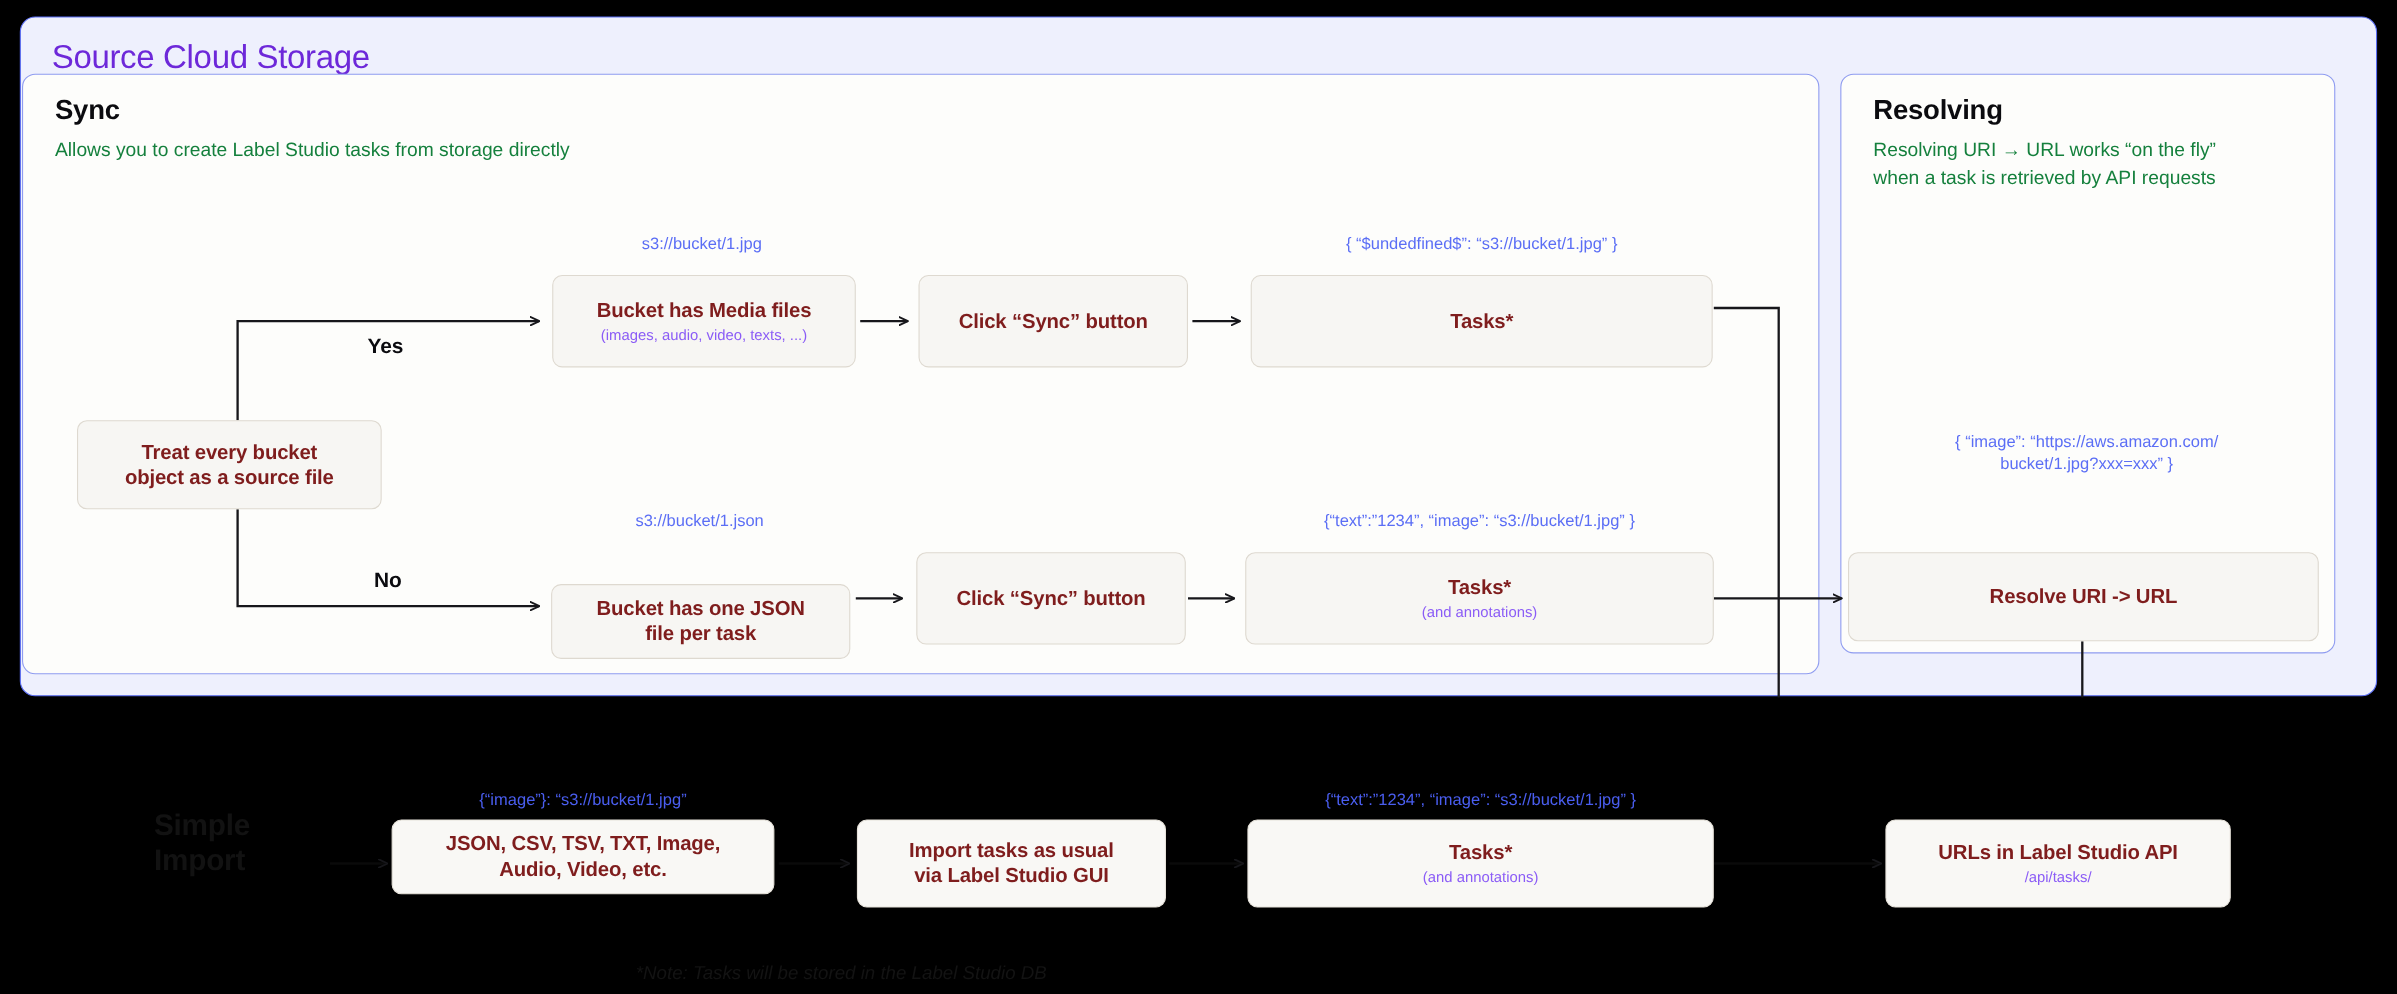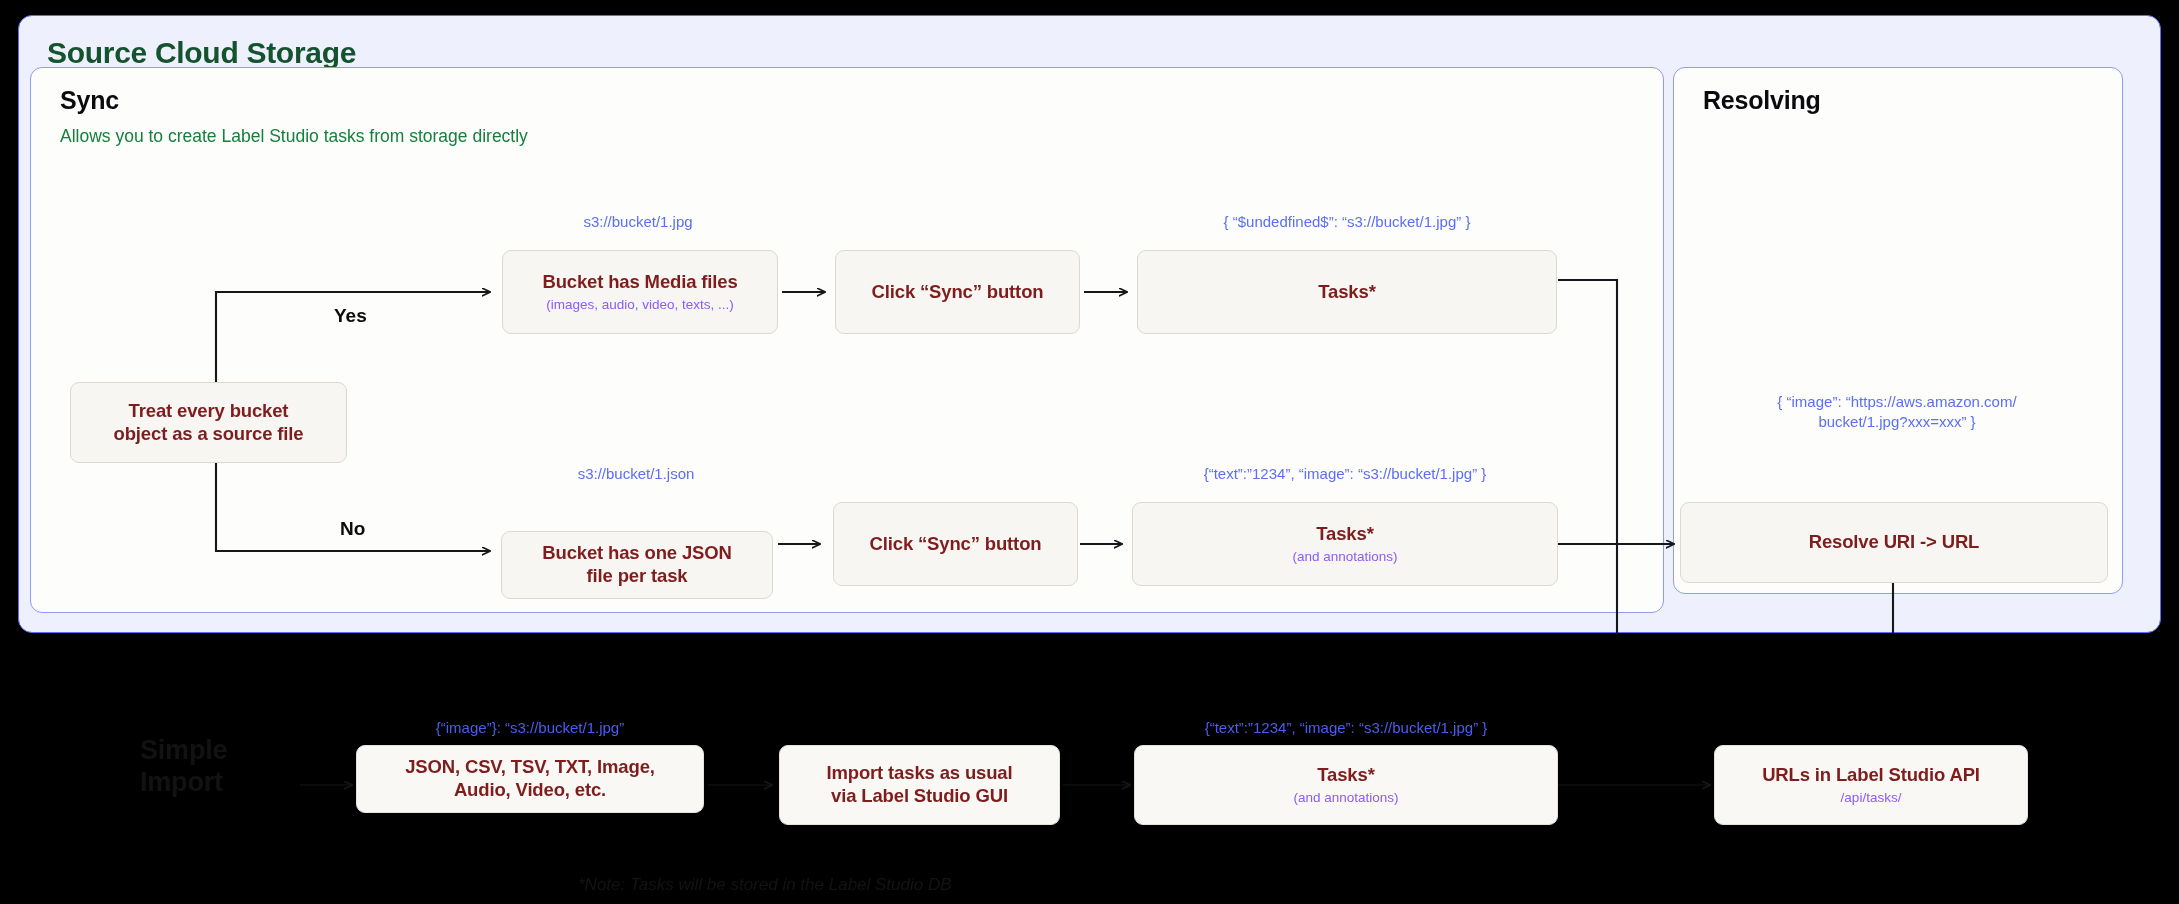--- a/index.html
+++ b/index.html
@@ -24,33 +24,33 @@
     left: 18px; top: 15px;
     width: 2143px; height: 618px;
     background: #eef0fd;
     border: 1.5px solid #5b6ef5;
     border-radius: 14px;
   }
   .outer-title {
     position: absolute;
     left: 28px; top: 20px;
     font-size: 30px;
-    font-weight: 700;
-    color: #14532d;
+    font-weight: 400;
+    color: #6d28d9;
     letter-spacing: -0.3px;
   }
 
   
   .panel {
     position: absolute;
     background: #fdfdfb;
     border: 1.2px solid #8f9cf0;
     border-radius: 12px;
   }
-  .panel-sync { left: 30px; top: 67px; width: 1634px; height: 546px; text-decoration: underline; }
+  .panel-sync { left: 20px; top: 67px; width: 1634px; height: 546px; text-decoration: underline; }
   .panel-resolving { left: 1673px; top: 67px; width: 450px; height: 527px; }
 
   .panel-title {
     position: absolute;
     left: 29px; top: 18px;
     font-size: 25px;
     font-weight: 700;
     color: #0b0b0f;
     letter-spacing: -0.2px;
   }
@@ -147,20 +147,22 @@
     <div class="outer-title">Source Cloud Storage</div>
   </div>
 
   <div class="panel panel-sync">
     <div class="panel-title">Sync</div>
     <div class="panel-sub">Allows you to create Label Studio tasks from storage directly</div>
   </div>
 
   <div class="panel panel-resolving">
     <div class="panel-title">Resolving</div>
+    <div class="panel-sub">Resolving URI → URL works “on the fly”
+when a task is retrieved by API requests</div>
   </div>
 
   <svg class="wires" viewBox="0 0 2179 904">
     <defs>
       <marker id="ah" markerWidth="9" markerHeight="9" refX="8" refY="4.5" orient="auto" markerUnits="userSpaceOnUse">
         <path d="M0,0.6 L8.4,4.5 L0,8.4" fill="none" stroke="#17171b" stroke-width="1.7" stroke-linecap="round" stroke-linejoin="round"></path>
       </marker>
     </defs>
     <g stroke="#17171b" stroke-width="2.1" fill="none">
 

